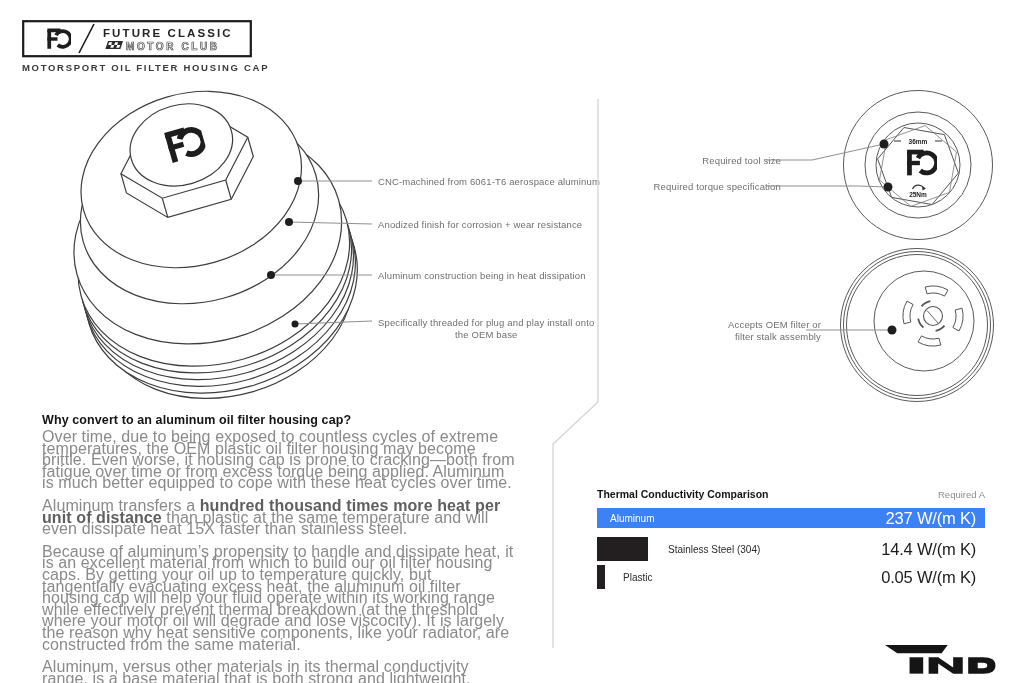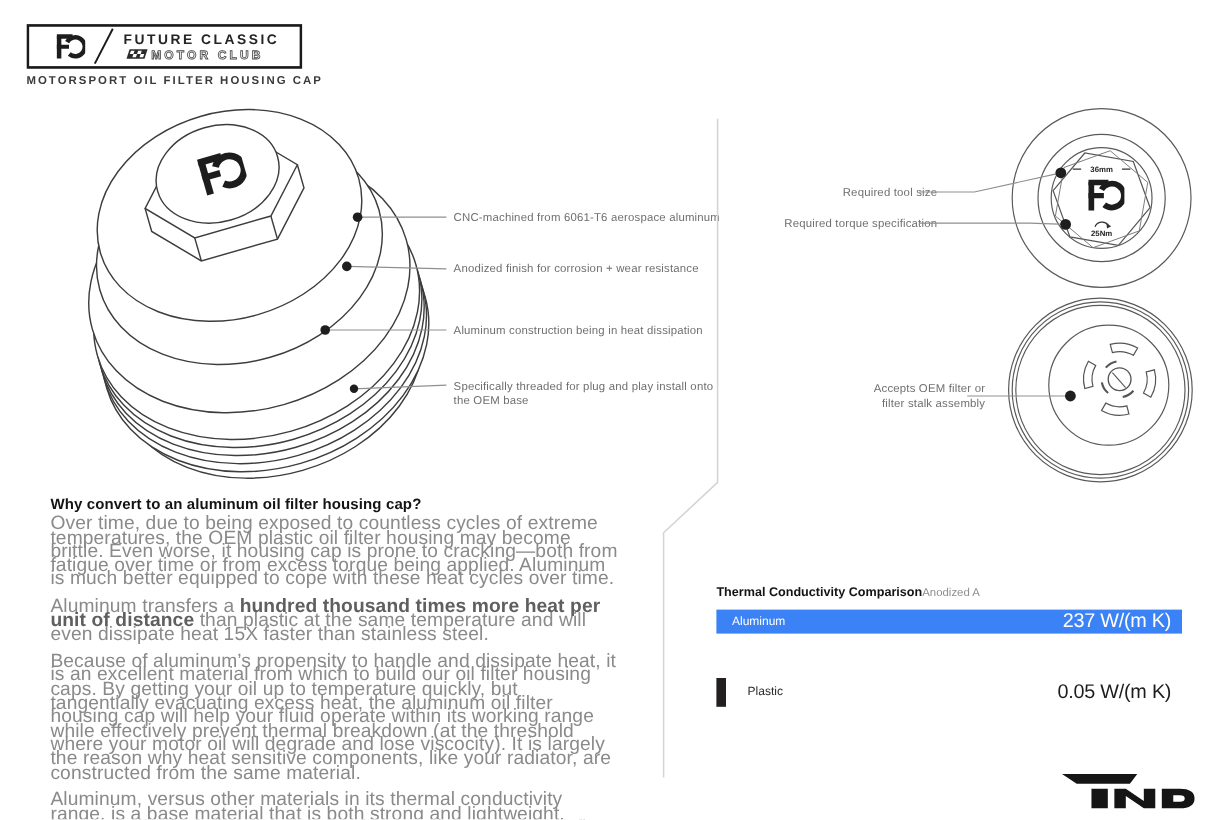--- a/index.html
+++ b/index.html
@@ -3,30 +3,30 @@
 <meta charset="utf-8">
 <style>
   html,body{margin:0;padding:0;background:#fff;}
   .page{position:relative;width:1024px;height:683px;background:#ffffff;overflow:hidden;
         font-family:Liberation Sans, sans-serif;color:#222;padding-left:20px;}
   .abs{position:absolute;}
   svg{display:block;}
   
   .product-title{left:22px;top:62px;font-size:9.5px;letter-spacing:1.7px;color:#3a3a3a;font-weight:bold;}
   
-  .callout{font-size:9.5px;color:#6f6f6f;letter-spacing:.15px;line-height:11.5px;}
+  .callout{font-size:9.5px;color:#6f6f6f;letter-spacing:.15px;line-height:11.5px;text-align:center;}
   .callout.right{text-align:right;}
   
   .article{left:42px;top:413px;width:474px;}
   .article h2{margin:0 0 4px 0;font-size:12.5px;color:#141414;letter-spacing:.1px;}
   .article p{margin:0 0 11px 0;font-size:16px;line-height:11.6px;color:#8a8a8a;letter-spacing:.1px;}
   .article p b{color:#5f5f5f;}
   
   .chart{left:597px;top:488px;width:388px;height:105px;}
-  .chart-head{position:absolute;left:0;top:0;width:100%;display:flex;align-items:baseline;}
+  .chart-head{position:absolute;left:0;top:0;width:100%;display:flex;justify-content:space-between;align-items:baseline;}
   .chart-title{font-size:10.5px;font-weight:bold;color:#141414;}
   .diagram-label{font-size:9.5px;color:#8d8d8d;}
   .bar-row{position:absolute;left:0;width:100%;}
   .bar{position:absolute;left:0;top:0;height:100%;background:#231f20;}
   .bar-inner-label{position:absolute;left:13px;top:50%;transform:translateY(-50%);color:#fff;font-size:10px;}
   .bar-inner-value{position:absolute;right:9px;top:50%;transform:translateY(-50%);color:#fff;font-size:16.5px;letter-spacing:-.2px;}
   .bar-out-label{position:absolute;top:50%;transform:translateY(-50%);color:#2a2a2a;font-size:10px;}
   .bar-out-value{position:absolute;right:9px;top:50%;transform:translateY(-50%);color:#1c1c1c;font-size:16.5px;letter-spacing:-.2px;}
   .row1{top:20px;height:20px;}
   .row2{top:49px;height:24px;}
@@ -158,27 +158,32 @@
     <h2>Why convert to an aluminum oil filter housing cap?</h2>
     <p>Over time, due to being exposed to countless cycles of extreme temperatures, the OEM plastic oil filter housing may become brittle. Even worse, it housing cap is prone to cracking—both from fatigue over time or from excess torque being applied. Aluminum is much better equipped to cope with these heat cycles over time.</p>
     <p><span>Aluminum transfers a </span><b>hundred thousand times more heat per unit of distance</b><span> than plastic at the same temperature and will even dissipate heat 15X faster than stainless steel.</span></p>
     <p>Because of aluminum’s propensity to handle and dissipate heat, it is an excellent material from which to build our oil filter housing caps. By getting your oil up to temperature quickly, but tangentially evacuating excess heat, the aluminum oil filter housing cap will help your fluid operate within its working range while effectively prevent thermal breakdown (at the threshold where your motor oil will degrade and lose viscocity). It is largely the reason why heat sensitive components, like your radiator, are constructed from the same material.</p>
     <p>Aluminum, versus other materials in its thermal conductivity range, is a base material that is both strong and lightweight. These are both vital characteristics that stand to greatly benefit motorsport applications.</p>
   </div>
 
   <div class="abs chart">
     <div class="chart-head">
       <span class="chart-title">Thermal Conductivity Comparison</span>
-      <span class="diagram-label">Anodized A</span>
+      <span class="diagram-label">Required A</span>
     </div>
     <div class="bar-row row1">
       <div class="bar" style="width: 100%; background: #3b82f6;">
         <span class="bar-inner-label">Aluminum</span>
         <span class="bar-inner-value">237 W/(m K)</span>
       </div>
+    </div>
+    <div class="bar-row row2">
+      <div class="bar" style="width: 13.2%; background: rgb(35, 31, 32);"></div>
+      <span class="bar-out-label" style="left:71px">Stainless Steel (304)</span>
+      <span class="bar-out-value">14.4 W/(m K)</span>
     </div>
     <div class="bar-row row3">
       <div class="bar" style="width: 2.1%; background: rgb(35, 31, 32);"></div>
       <span class="bar-out-label" style="left:26px">Plastic</span>
       <span class="bar-out-value">0.05 W/(m K)</span>
     </div>
   </div>
 
   <svg class="abs" style="left:880px;top:645px" width="130" height="30" viewBox="0 0 92 22">
     <g fill="#151515">

